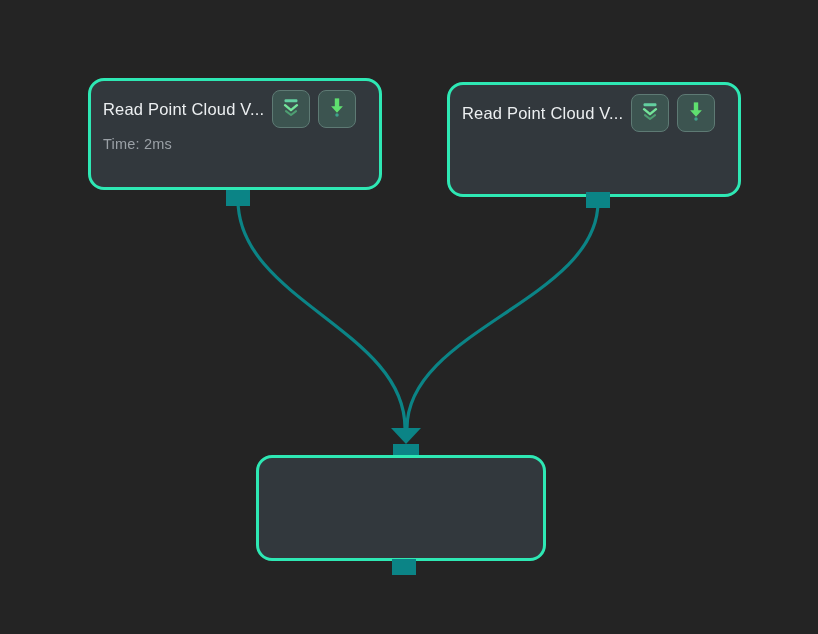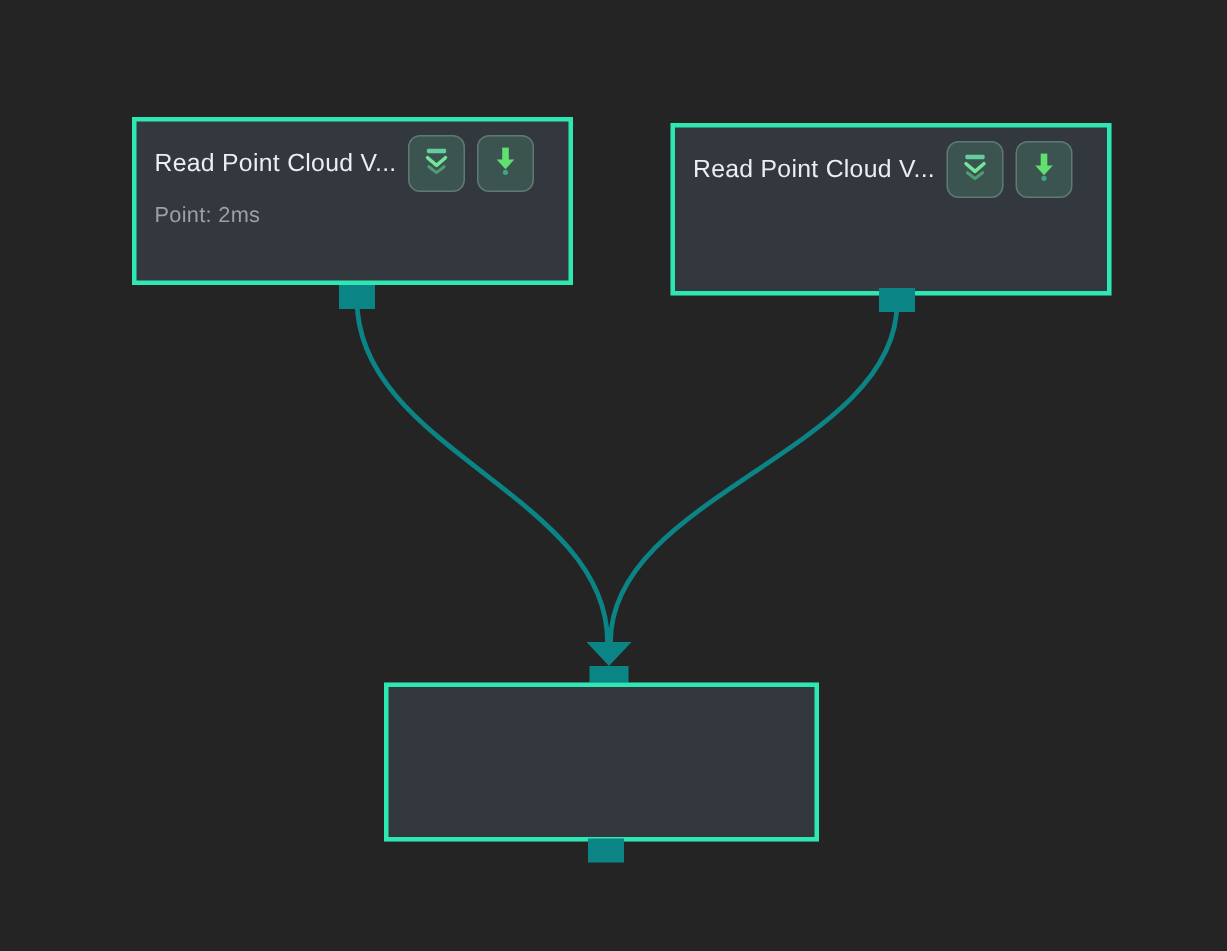--- a/index.html
+++ b/index.html
@@ -23,21 +23,21 @@
     top: 0;
     width: 818px;
     height: 634px;
     pointer-events: none;
   }
   .node {
     position: absolute;
     box-sizing: border-box;
     background: #32383d;
     border: 3px solid #2ee8b4;
-    border-radius: 0;
+    border-radius: 16px;
     overflow: hidden;
   }
   .node-header {
     position: relative;
     display: flex;
     align-items: center;
     padding: 12px 10px 0 12px;
     height: 44px;
     box-sizing: border-box;
   }
@@ -121,21 +121,21 @@
             <svg width="22" height="22" viewBox="0 0 24 24" xmlns="http://www.w3.org/2000/svg">
               <rect x="9.6" y="2.6" width="4.8" height="9.5" fill="#5fe06f"></rect>
               <polygon points="5.6,11.2 18.4,11.2 12,18.4" fill="#5fe06f"></polygon>
               <circle cx="12" cy="20.6" r="1.9" fill="#3fa38c"></circle>
             </svg>
           </span>
         </div>
       </div>
     </div>
     <div class="node-body">
-      <div class="node-meta">Point: 2ms</div>
+      <div class="node-meta">Time: 2ms</div>
     </div>
   </div>
   <div class="port" style="left:226px; top:190px;"></div>
 
   <div class="node" style="left:447px; top:82px; width:294px; height:115px;">
     <div class="node-header">
       <div class="node-title">Read Point Cloud V...</div>
       <div class="node-actions">
         <div class="icon-btn">
           <span>

